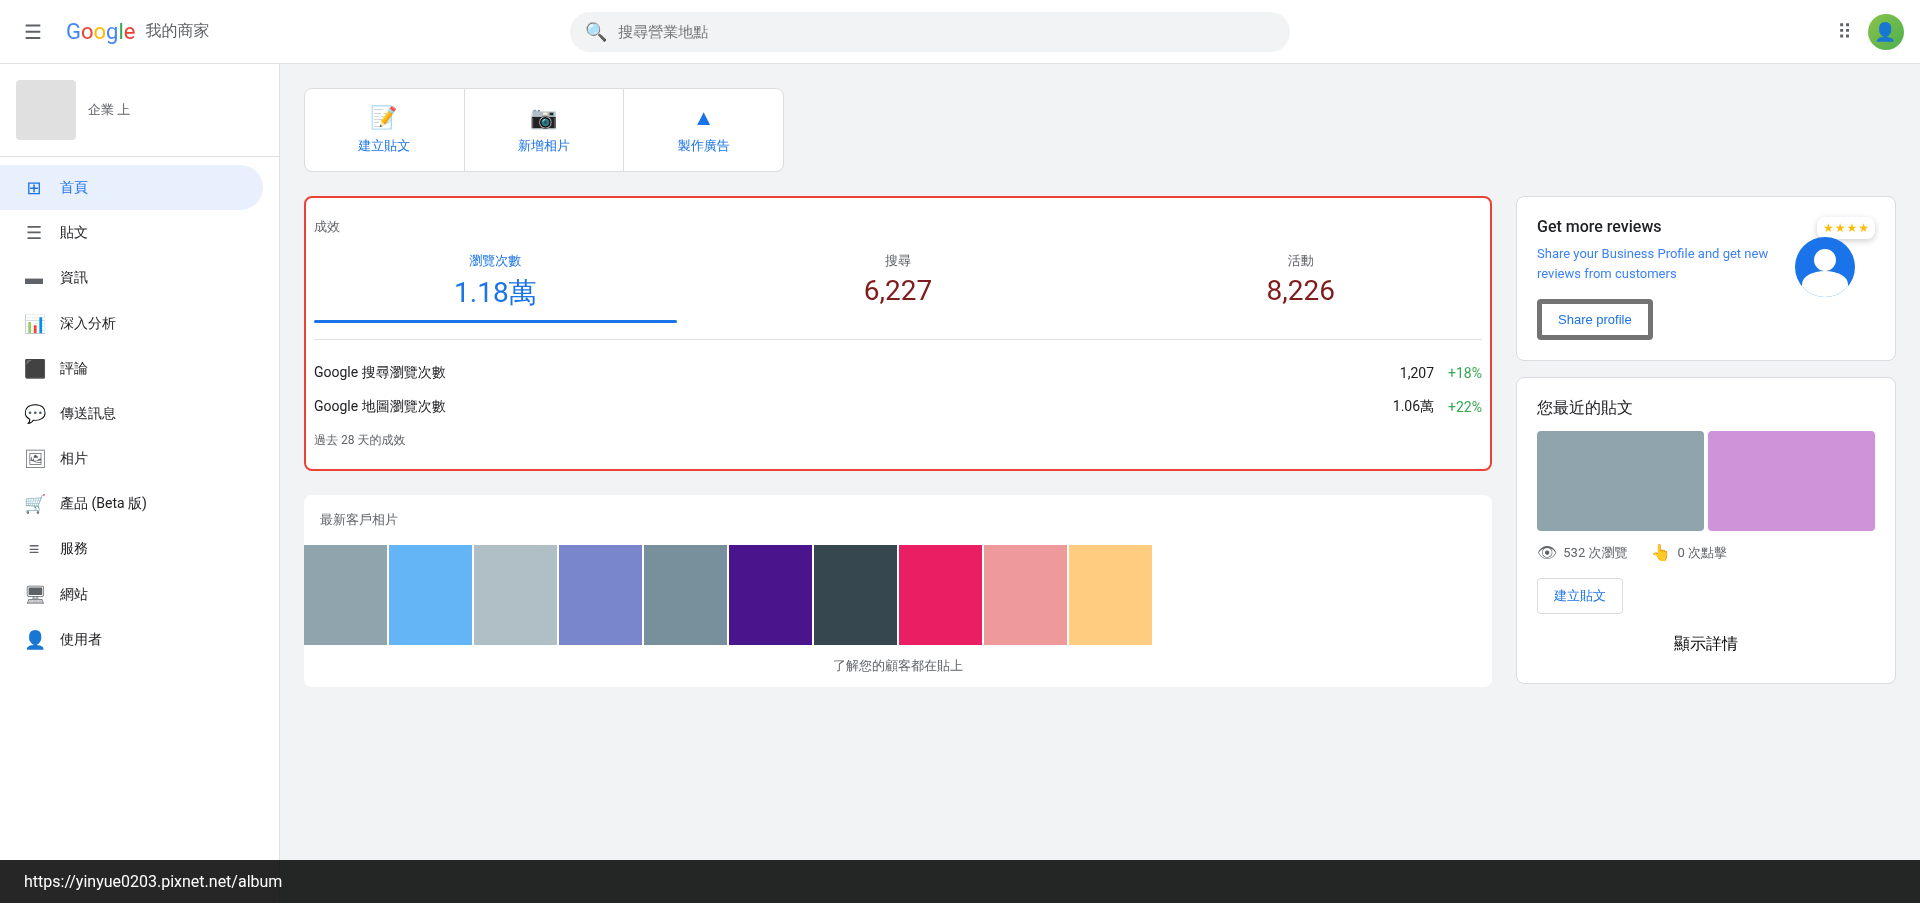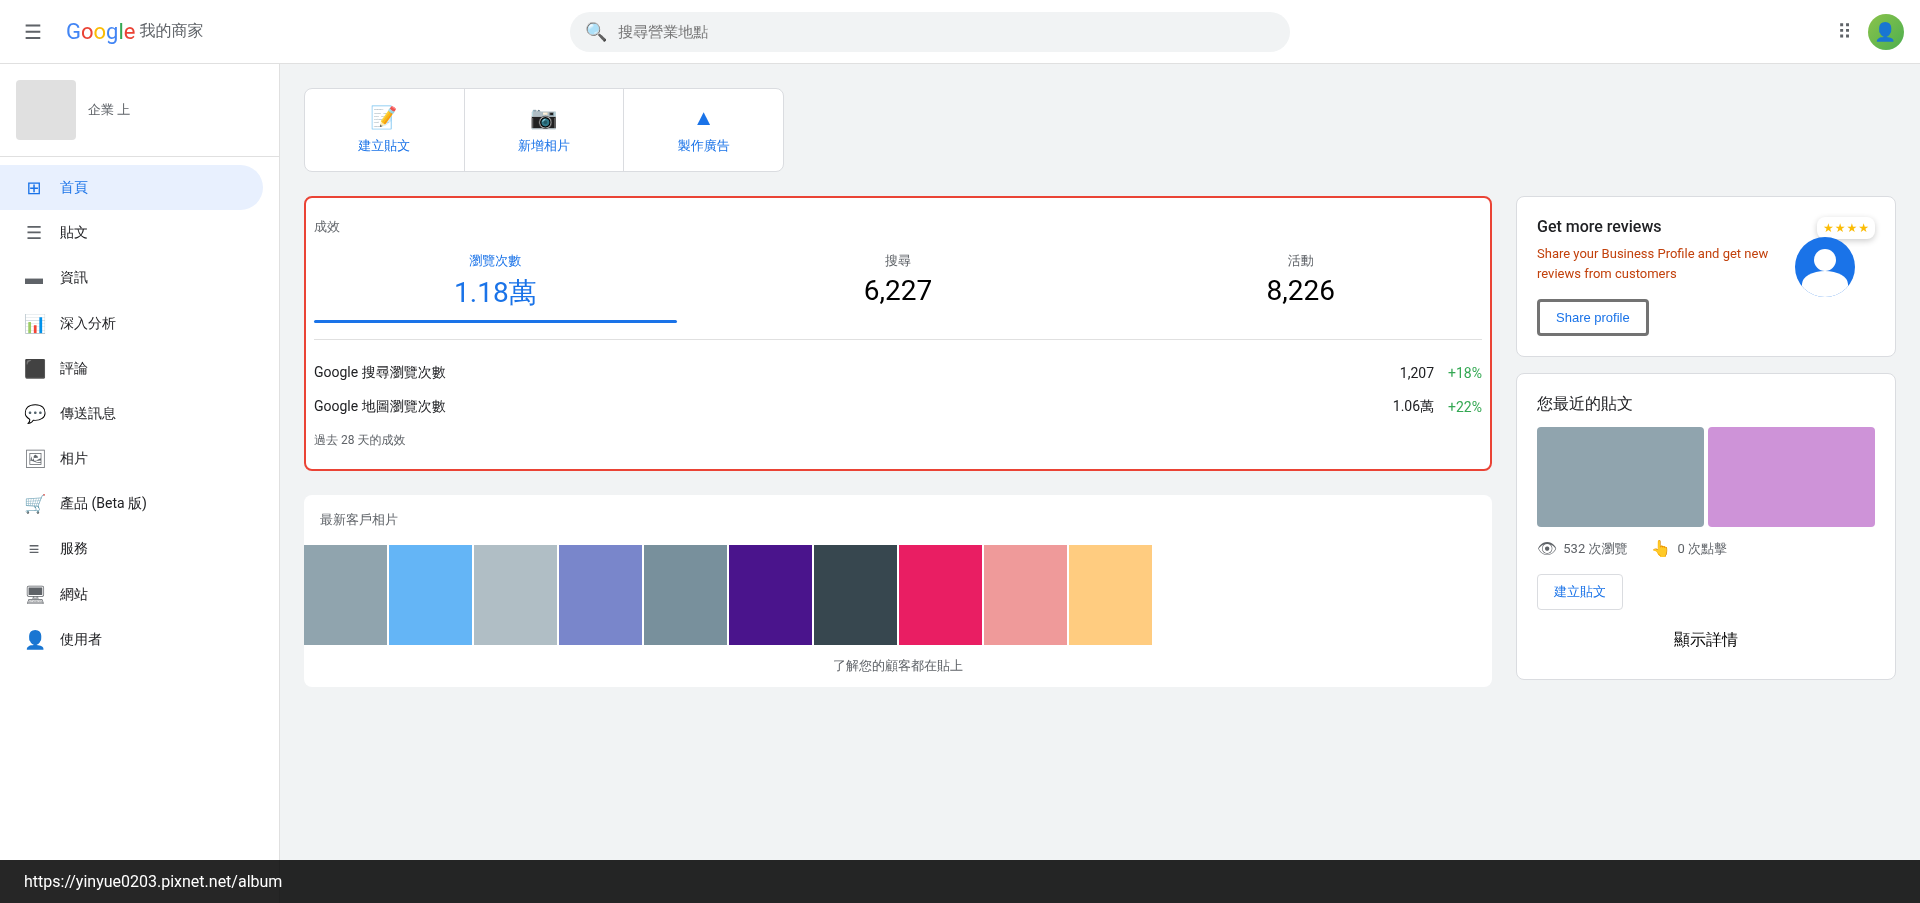--- a/index.html
+++ b/index.html
@@ -14,21 +14,21 @@
     .topbar-left { display: flex; align-items: center; gap: 16px; width: 280px; }
     .hamburger { font-size: 20px; cursor: pointer; color: #5f6368; padding: 8px; }
     .logo { display: flex; align-items: center; gap: 4px; }
     .logo-google { font-size: 22px; font-weight: 400; }
     .logo-google span:nth-child(1) { color: #4285F4; }
     .logo-google span:nth-child(2) { color: #EA4335; }
     .logo-google span:nth-child(3) { color: #FBBC05; }
     .logo-google span:nth-child(4) { color: #4285F4; }
     .logo-google span:nth-child(5) { color: #34A853; }
     .logo-google span:nth-child(6) { color: #EA4335; }
-    .logo-mybusiness { font-size: 16px; color: #5f6368; }
+    .logo-mybusiness { font-size: 16px; color: #5f6368; margin-left: 6px; }
     .search-bar {
       flex: 1; max-width: 720px; margin: 0 auto;
       display: flex; align-items: center;
       background: #f1f3f4; border-radius: 24px; padding: 0 16px; height: 40px;
     }
     .search-bar input {
       border: none; background: transparent; outline: none;
       font-size: 15px; color: #202124; width: 100%;
     }
     .search-icon-svg { color: #9aa0a6; margin-right: 10px; font-size: 18px; }
@@ -102,21 +102,21 @@
     
     .perf-card {
       background: #fff; border: 2px solid #EA4335;
       border-radius: 8px; padding: 20px 8px; margin-bottom: 24px;
     }
     .perf-title { font-size: 13px; color: #5f6368; margin-bottom: 16px; }
     .perf-tabs { display: flex; gap: 40px; margin-bottom: 4px; justify-content: center; }
     .perf-tab { text-align: center; cursor: pointer; flex: 1; }
     .perf-tab-label { font-size: 13px; color: #5f6368; margin-bottom: 4px; }
     .perf-tab.active .perf-tab-label { color: #1a73e8; }
-    .perf-tab-value { font-size: 28px; font-weight: 400; color: #000000; }
+    .perf-tab-value { font-size: 28px; font-weight: 400; color: #7f1d1d; }
     .perf-tab.active .perf-tab-value { color: #1a73e8; }
     .perf-tab-underline { height: 3px; background: #1a73e8; border-radius: 2px; margin-top: 8px; }
     .perf-divider { border: none; border-top: 1px solid #e0e0e0; margin: 16px 0; }
     .perf-row { display: flex; justify-content: space-between; align-items: center; padding: 8px 0; }
     .perf-row-label { font-size: 14px; color: #202124; }
     .perf-row-value { display: flex; align-items: center; gap: 14px; font-size: 14px; }
     .perf-row-num { color: #202124; }
     .perf-row-change-pos { color: #34A853; }
     .perf-period { font-size: 12px; color: #5f6368; margin-top: 8px; }
 
@@ -141,23 +141,23 @@
     .photo-placeholder.dark2 { background: #4a148c; }
     .photo-placeholder.pink { background: #e91e63; }
 
     
     .reviews-card {
       background: #fff; border: 1px solid #dadce0; border-radius: 8px;
       padding: 20px; margin-bottom: 16px; display: flex; gap: 16px; justify-content: center;
     }
     .reviews-card-content { flex: 1; }
     .reviews-card-title { font-size: 16px; font-weight: 500; color: #202124; margin-bottom: 8px; }
-    .reviews-card-desc { font-size: 13px; color: #c2410c; margin-bottom: 16px; line-height: 1.5; }
+    .reviews-card-desc { font-size: 13px; color: #3b82f6; margin-bottom: 16px; line-height: 1.5; }
     .share-profile-btn {
-      border: 3px solid #737373; background: transparent; color: #1a73e8;
+      border: 5px solid #737373; background: transparent; color: #1a73e8;
       padding: 8px 16px; border-radius: 4px; cursor: pointer; font-size: 13px;
       font-weight: 500;
     }
     .reviews-card-avatar {
       width: 80px; height: 80px; position: relative; flex-shrink: 0;
     }
     .stars-badge {
       position: absolute; top: 0; right: 0;
       background: #fff; border-radius: 8px; padding: 4px 6px;
       box-shadow: 0 2px 6px rgba(0,0,0,0.2);

